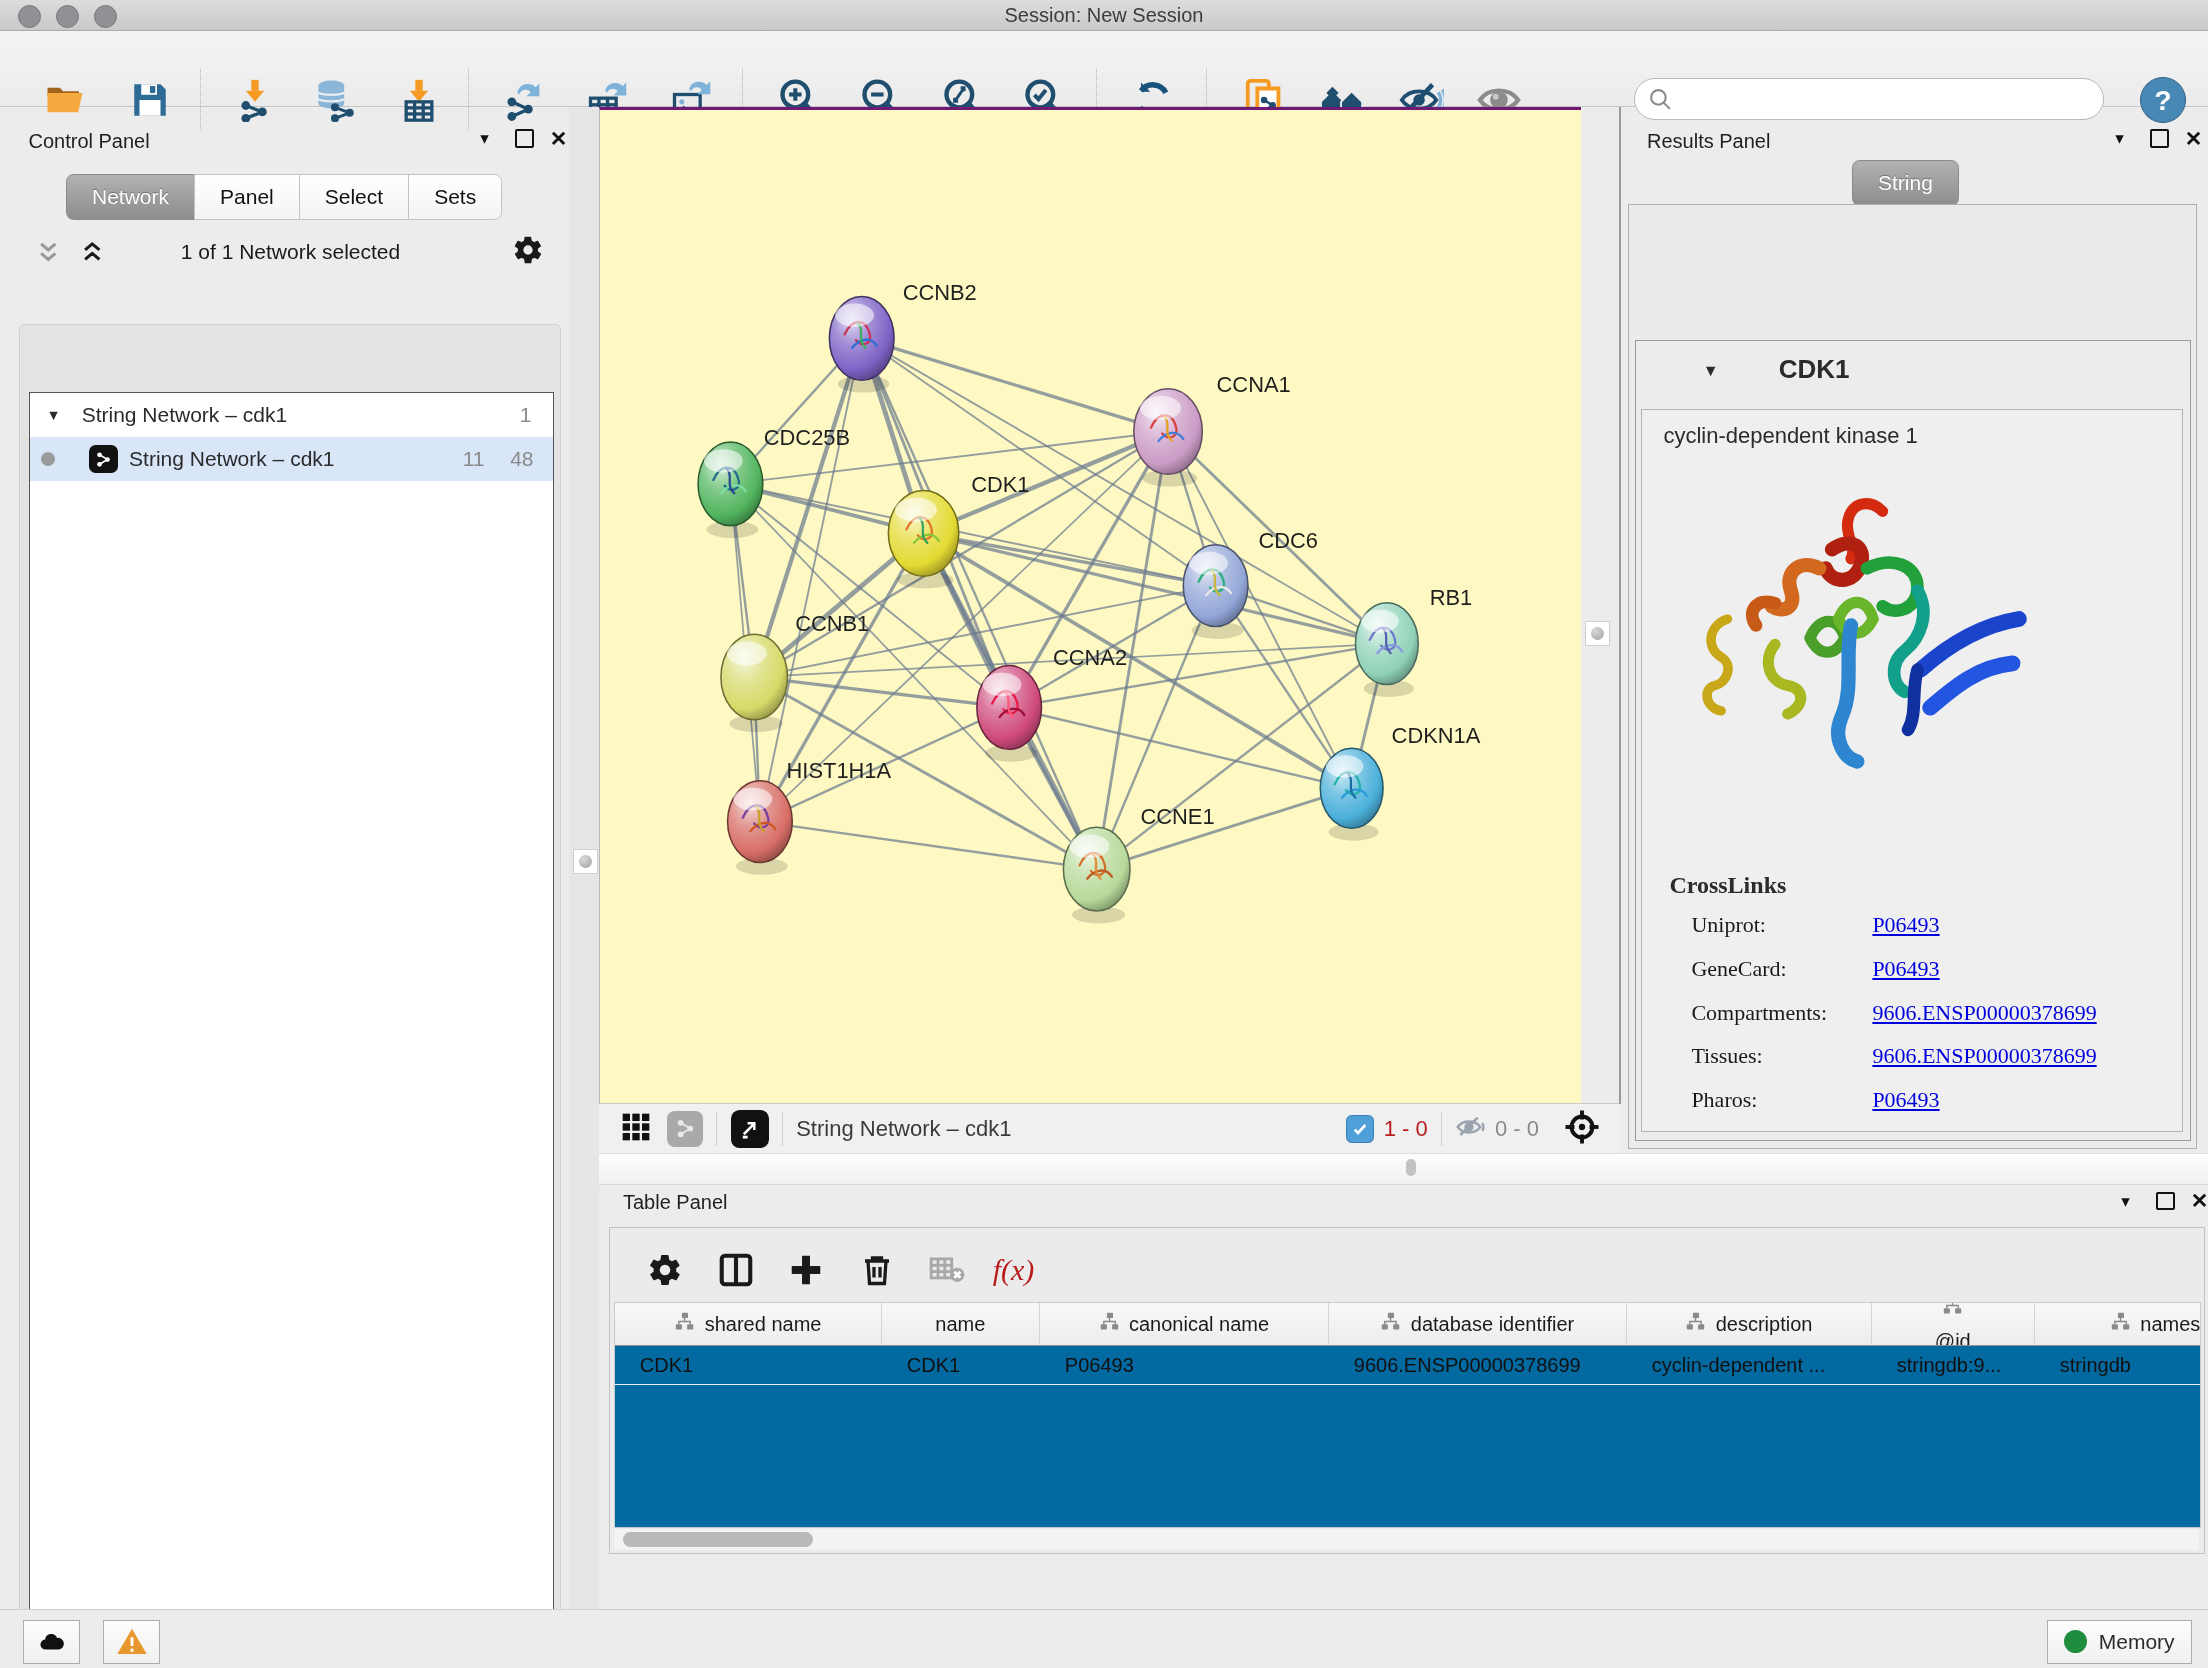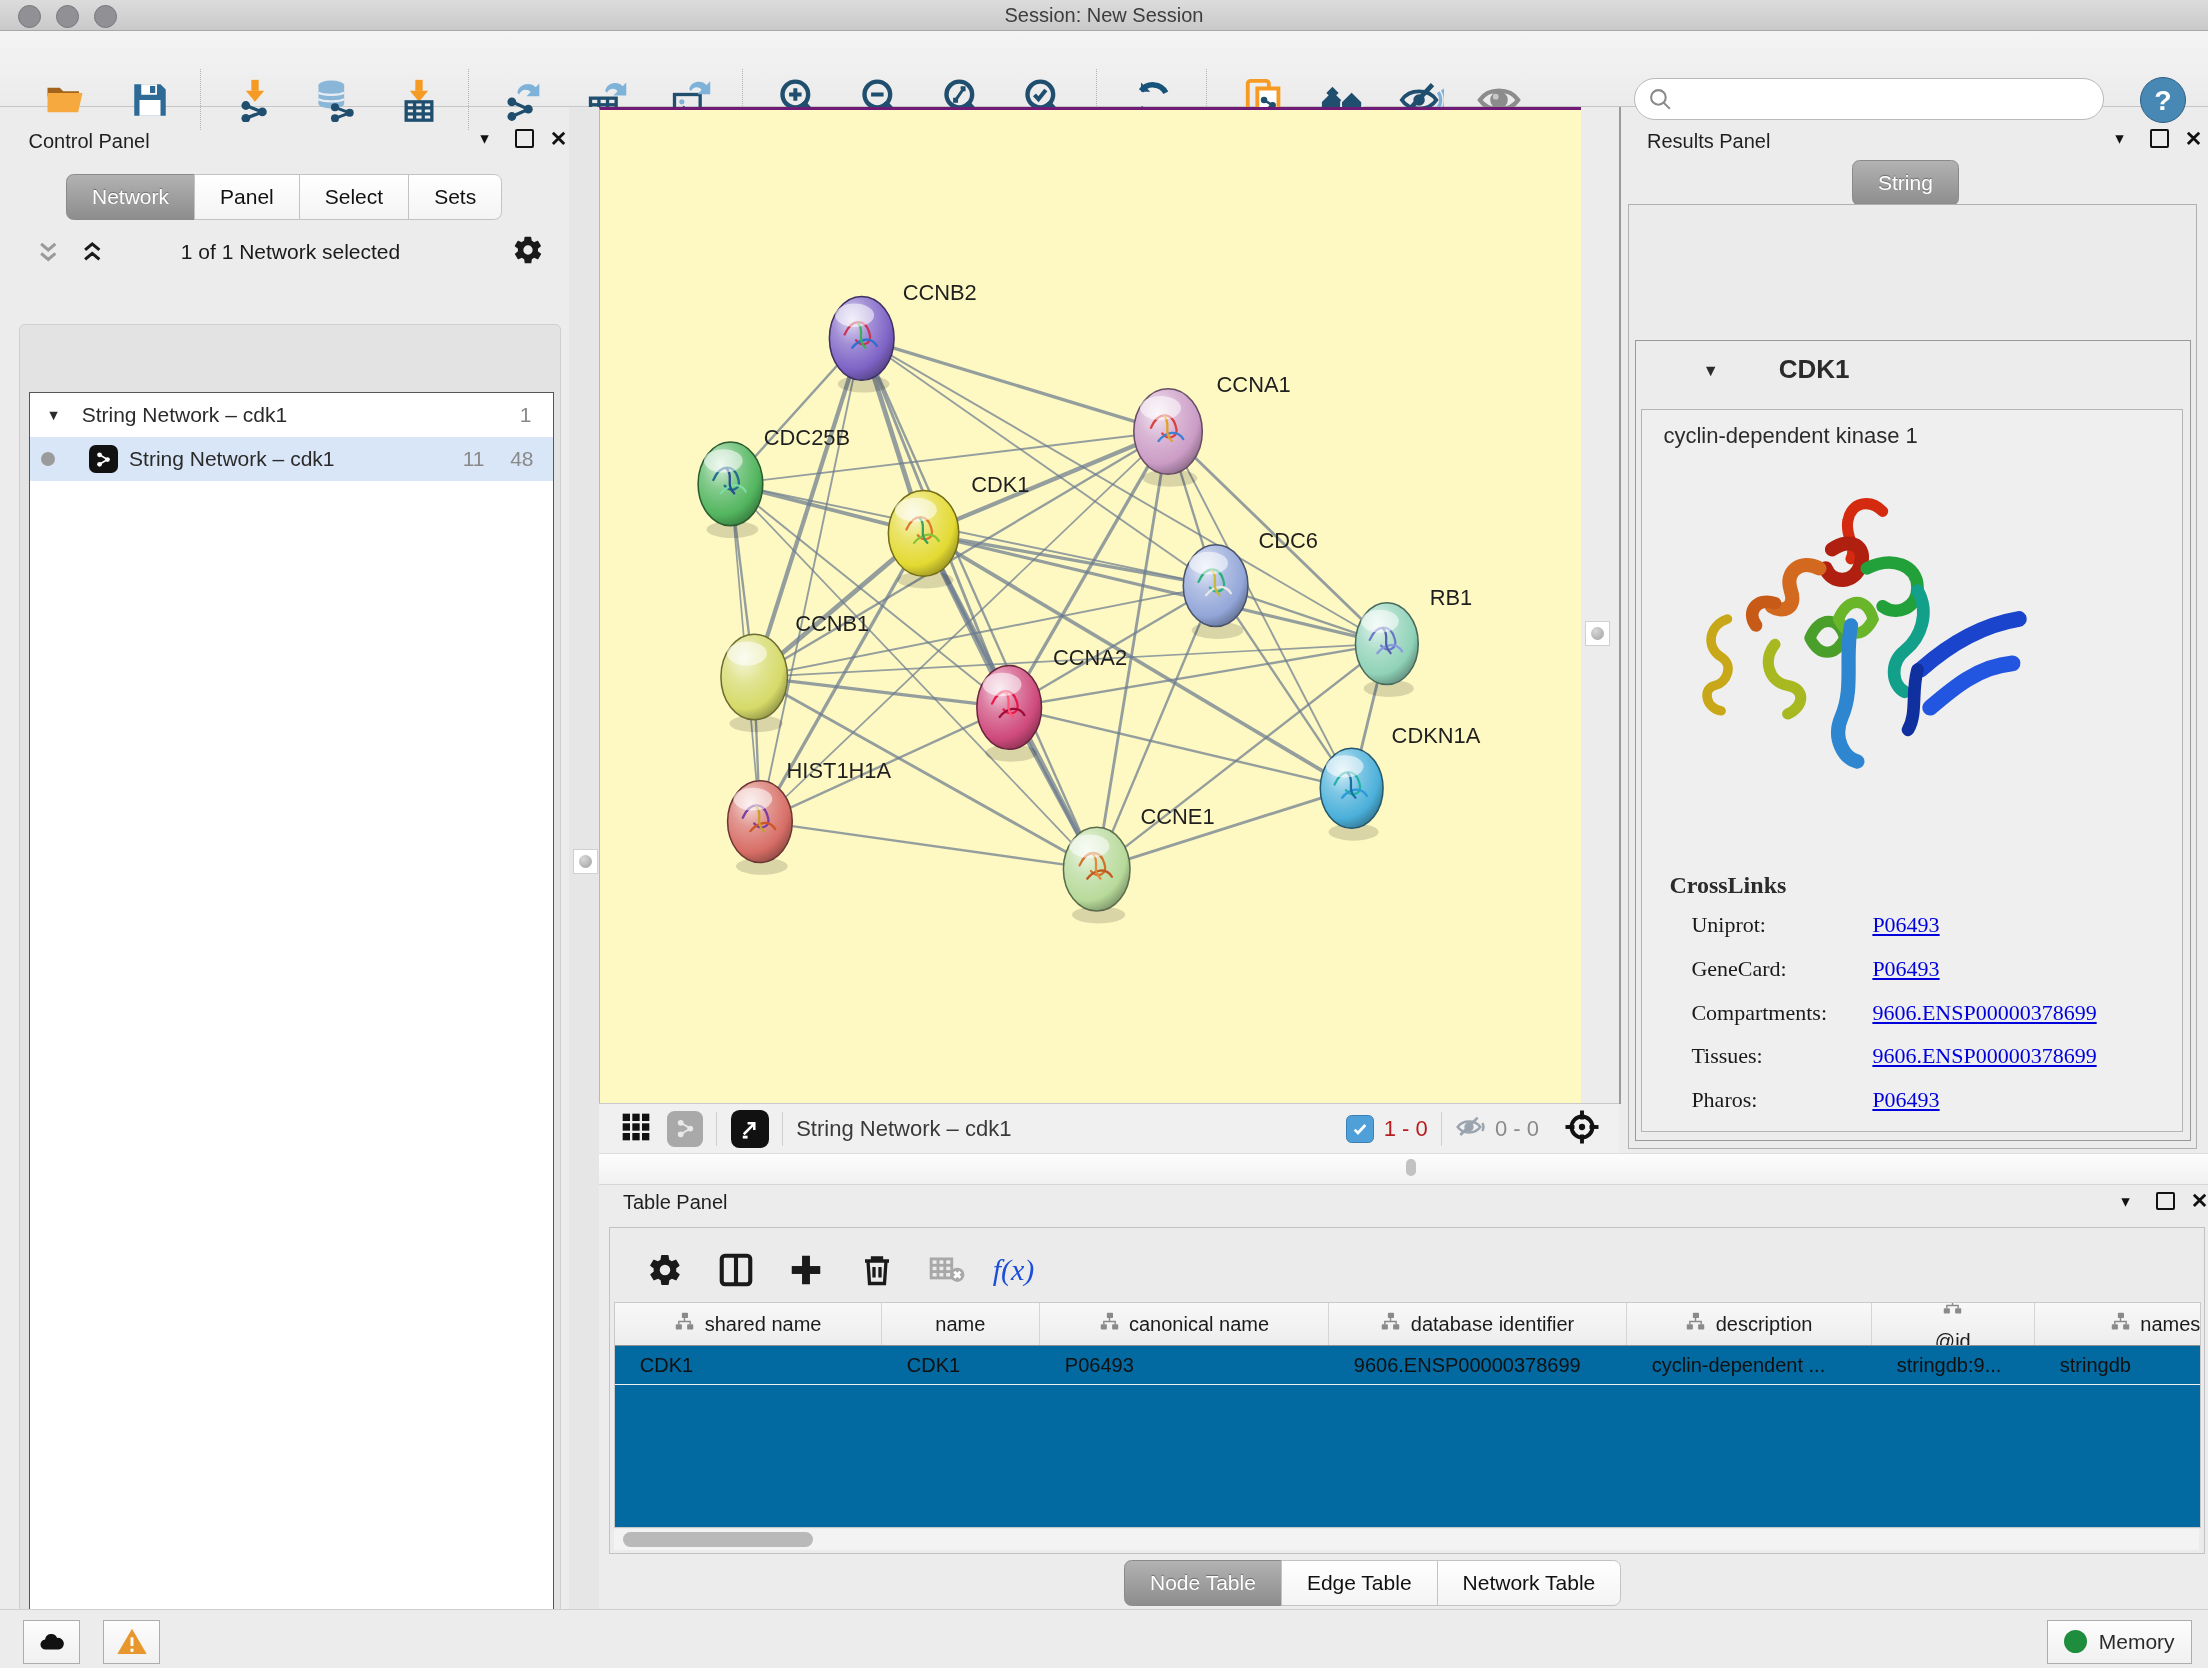--- a/index.html
+++ b/index.html
@@ -713,21 +713,21 @@
       <svg width="38" height="38" viewBox="0 0 24 24" fill="none" stroke="#a8a8a8" stroke-width="1.8">
           <rect x="2" y="5" width="13" height="12"></rect>
           <line x1="2" y1="9" x2="15" y2="9"></line>
           <line x1="2" y1="13" x2="15" y2="13"></line>
           <line x1="6.3" y1="5" x2="6.3" y2="17"></line>
           <line x1="10.6" y1="5" x2="10.6" y2="17"></line>
           <circle cx="18.5" cy="15" r="4.5" fill="#a8a8a8" stroke="none"></circle>
           <path d="M16.6 13.1 l3.8 3.8 M20.4 13.1 l-3.8 3.8" stroke="#fff" stroke-width="1.8"></path>
         </svg>
     </div>
-    <div class="tp-toolbar-icon" style="left:377px;font-family:'Liberation Serif',serif;font-style:italic;font-size:30px;color:#1d4ed8;">f(x)</div>
+    <div class="tp-toolbar-icon" style="left:377px;font-family:'Liberation Serif',serif;font-style:italic;font-size:30px;color:#b91c1c;">f(x)</div>
     <div class="tbl">
       <div class="tblhead" id="tbl-head">
           <div class="th" style="width: 267px;">
             <span><svg width="21" height="21" viewBox="0 0 24 24" fill="#8a8a8a">
                 <rect x="9" y="2" width="7" height="6" rx="1"></rect>
                 <rect x="2" y="15" width="7" height="6" rx="1"></rect>
                 <rect x="15" y="15" width="7" height="6" rx="1"></rect>
                 <path d="M12 8 v4 M5.5 15 v-3 h13 v3" stroke="#8a8a8a" stroke-width="1.6" fill="none"></path>
               </svg></span>
             <span>shared name</span>
@@ -790,21 +790,20 @@
             <div class="td" style="width: 245px;">cyclin-dependent ...</div>
             <div class="td" style="width: 163px;">stringdb:9...</div>
             <div class="td" style="width: 285px;">stringdb</div>
           </div>
         </div>
     </div>
     <div class="hscroll">
         <div class="hthumb"></div>
       </div>
   </div>
-  <div class="abs" id="tp-tabs" style="left:1125px;top:1560px;"><div class="tab first sel">Node Table</div><div class="tab">Edge Table</div><div class="tab last">Network Table</div></div>
 
   <div class="abs statusbar">
     <div class="sb-btn" style="left:23px;width:55px;">
       <svg width="30" height="30" viewBox="0 0 24 24" fill="#111">
           <path d="M7 18 a4 4 0 0 1 -.5-8 a5 5 0 0 1 9.6-1.3 A4.2 4.2 0 0 1 17.5 18z"></path>
         </svg>
     </div>
     <div class="sb-btn" style="left:103px;width:55px;">
       <svg width="32" height="32" viewBox="0 0 24 24">
           <path d="M12 2 L23 21 H1z" fill="#e8962e"></path>

